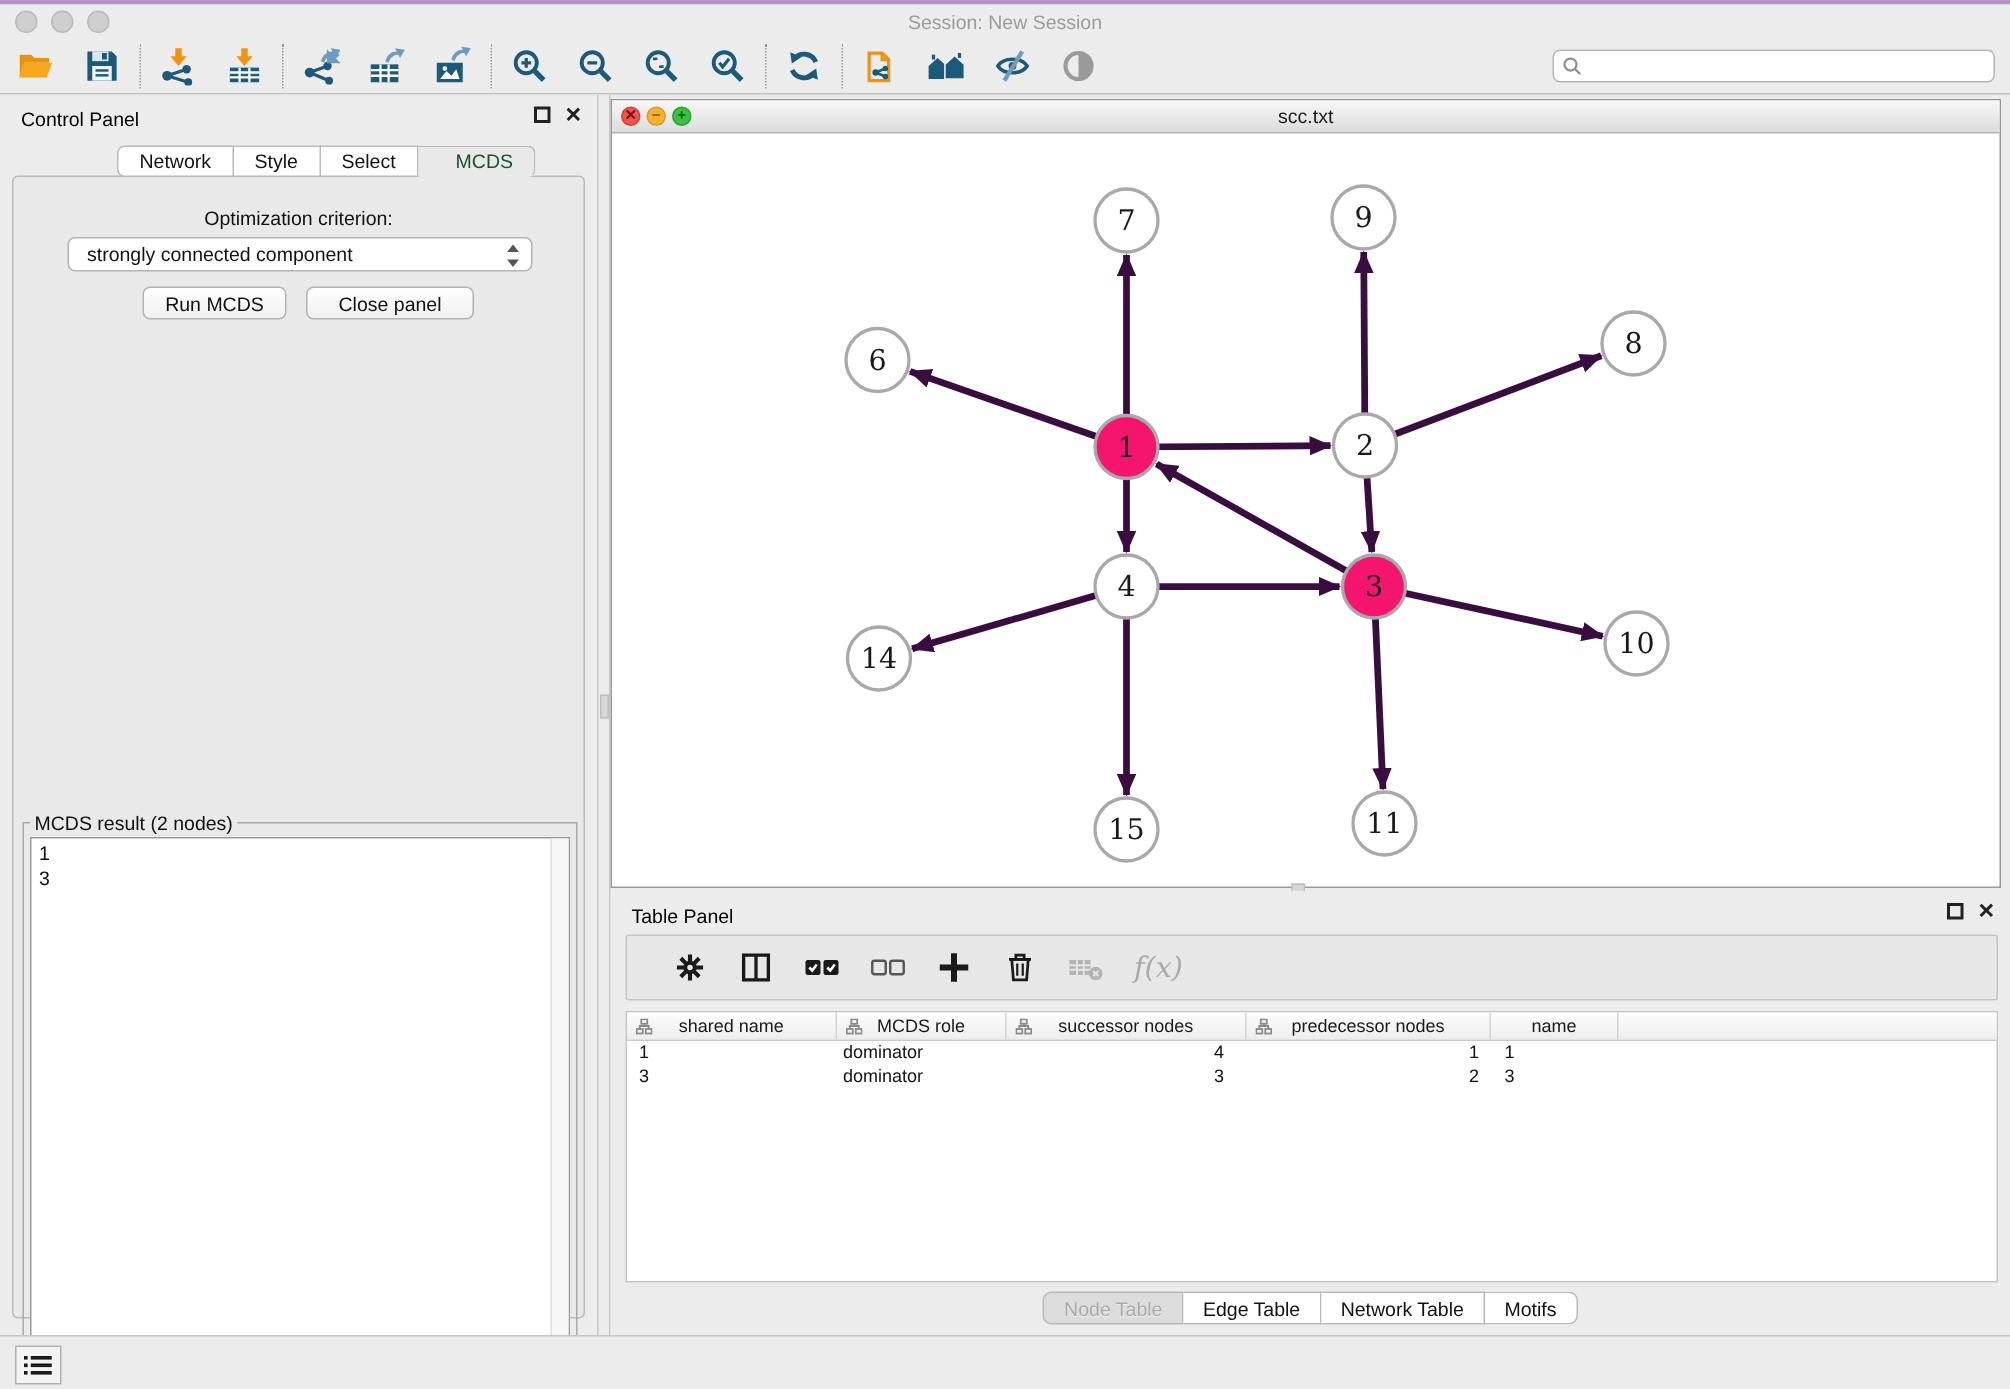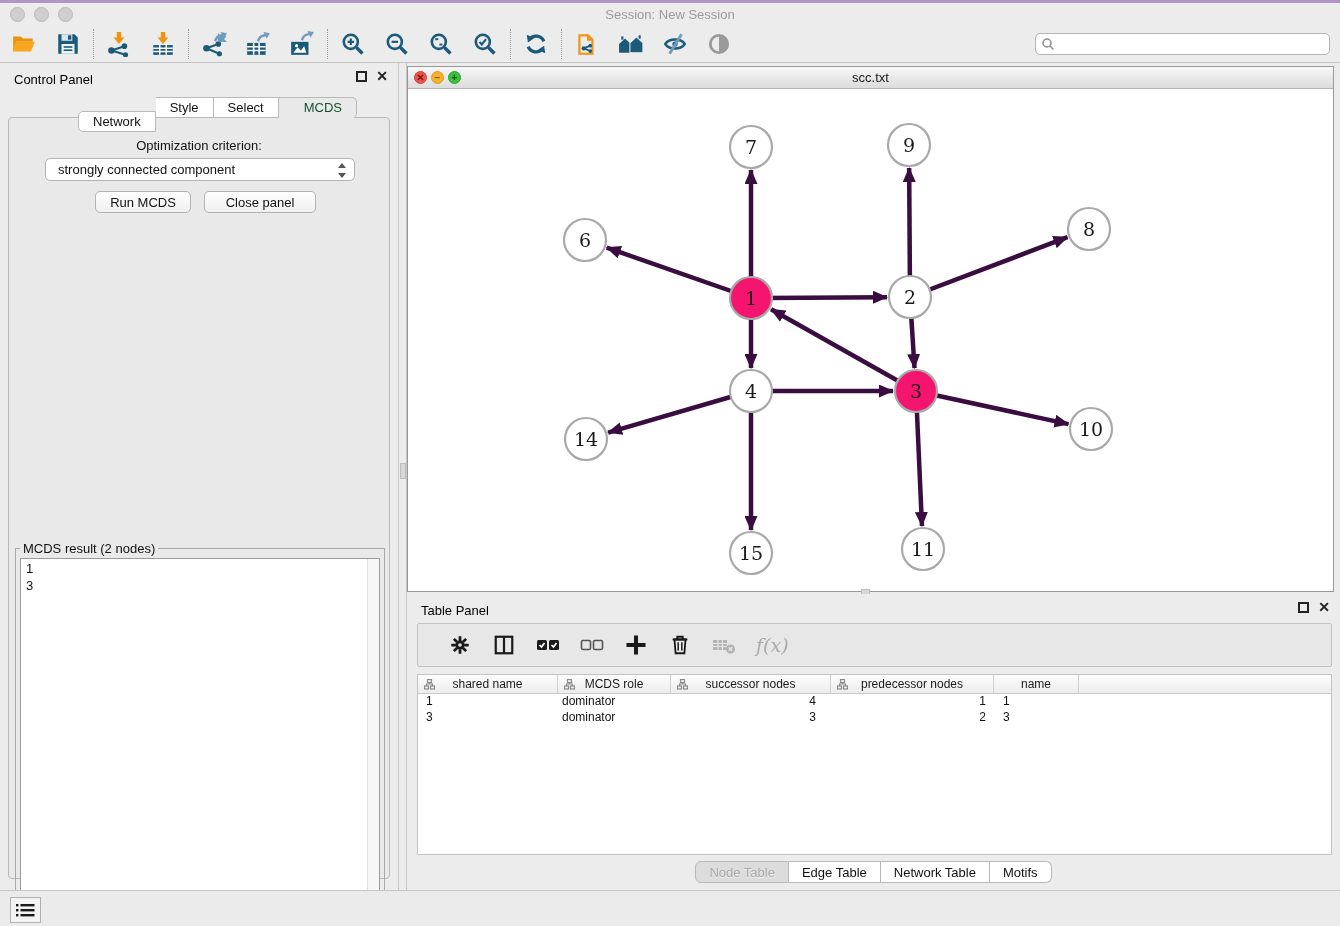--- a/index.html
+++ b/index.html
@@ -26,21 +26,21 @@
 
   
   #control-panel { position:absolute; left:0; top:63px; width:398px; height:827px; background:#ececec; }
   .panel-title { position:absolute; left:14px; top:9px; font-size:13px; color:#000; }
   .win-btns { position:absolute; right:10px; top:8px; display:flex; gap:9px; align-items:center; }
   .float-btn { width:11px; height:11px; border:2px solid #222; display:inline-block; }
   .close-x { font-size:14px; font-weight:bold; color:#222; line-height:11px; }
   #cp-tabs { position:absolute; left:78px; top:34px; height:21px; display:flex; z-index:2; }
   .cp-tab { height:21px; border:1px solid #b9b9b9; border-left-width:0; background:#fff; font-size:13px;
             display:flex; align-items:center; justify-content:center; padding:0 14px; color:#111; }
-  .cp-tab:first-child { border-left-width:1px; border-radius:5px 0 0 5px;margin-top:14px; }
+  .cp-tab:first-child { border-left-width:1px; border-radius:5px 0 0 5px; }
   .cp-tab:last-child { border-radius:0 5px 5px 0; }
   .cp-tab.active { background:#e9e9e9; color:#14532d; border-bottom-color:#e9e9e9;padding-left:25px; }
   #cp-content { position:absolute; left:8px; top:54px; width:382px; height:762px; background:#e9e9e9;
                 border:1px solid #b9b9b9; border-radius:4px; }
   #opt-label { position:absolute; left:0; right:0; top:20px; text-align:center; font-size:13px; }
   #opt-select { position:absolute; left:36px; top:40px; width:310px; height:23px; background:#fff;
                 border:1px solid #b3b3b3; border-radius:5px; font-size:13px; display:flex; align-items:center;
                 padding-left:12px; }
   #opt-select .chevrons { position:absolute; right:7px; top:4px; }
   .mac-btn { position:absolute; top:73px; height:22px; background:linear-gradient(#ffffff,#f0f0f0);

